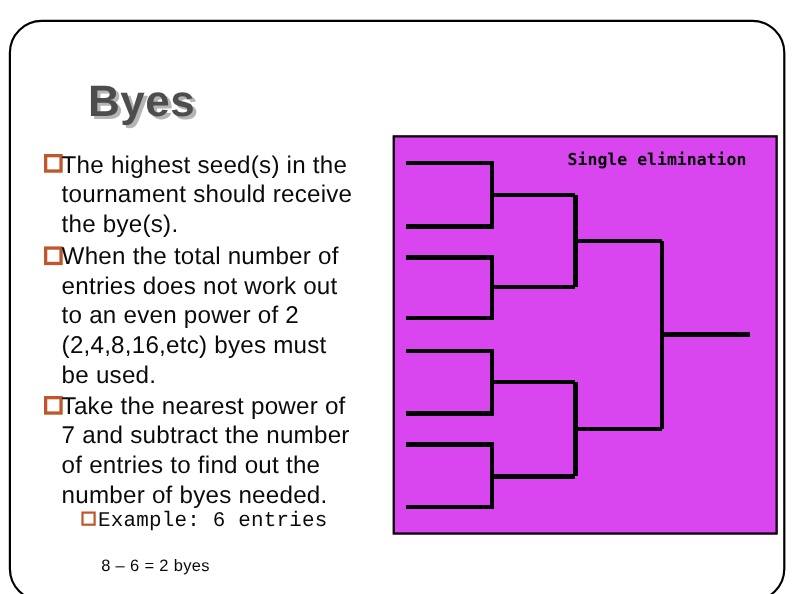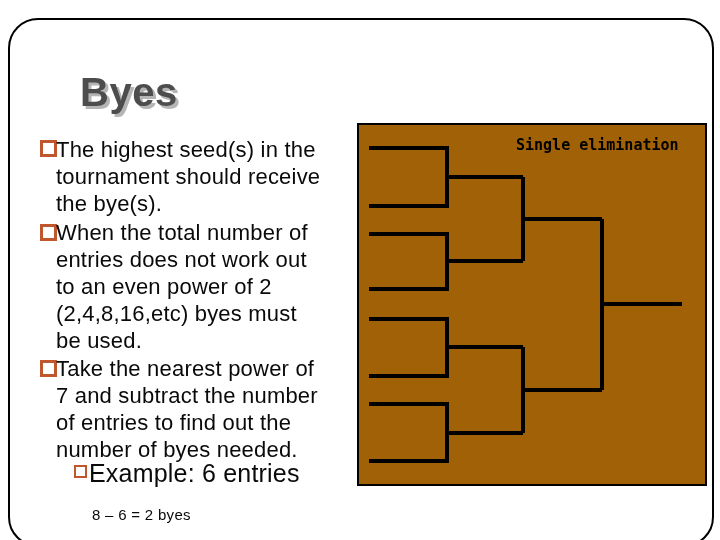--- a/index.html
+++ b/index.html
@@ -22,28 +22,28 @@
     position:absolute;left:0;width:11px;height:11px;background:#fff;
     border:3px solid var(--bullet,#c0562b);
   }
   .sq.small{width:9px;height:9px;border-width:2px;}
   .btxt{
     position:absolute;left:16px;top:0;width:312px;
     font-size:22px;line-height:27px;letter-spacing:0.2px;
     white-space:pre-line;color:#0a0a0a;
   }
   #sub-bullet{position:absolute;left:74px;}
-  #sub-bullet .btxt{left:15px;font-size:25px;line-height:24px;width:260px;}
+  #sub-bullet .btxt{left:15px;font-size:19px;line-height:24px;width:260px;font-family:Liberation Mono, monospace;}
   #formula{
     position:absolute;left:92px;top:490px;
     font-size:15px;font-weight:normal;letter-spacing:0.3px;color:#0a0a0a;
   }
   #diagram-box{
     position:absolute;left:357px;top:107px;width:350px;height:363px;
-    box-sizing:border-box;border:2px solid #000;background:#a16207;
+    box-sizing:border-box;border:2px solid #000;background:#d946ef;
   }
   #diagram-label{
     position:absolute;left:157px;top:11px;
     font-family:"DejaVu Sans Mono",monospace;font-weight:bold;
     font-size:15px;white-space:nowrap;color:#000;
   }
   #bracket-svg{position:absolute;left:0;top:0;}
 </style>
 </head>
 <body>

